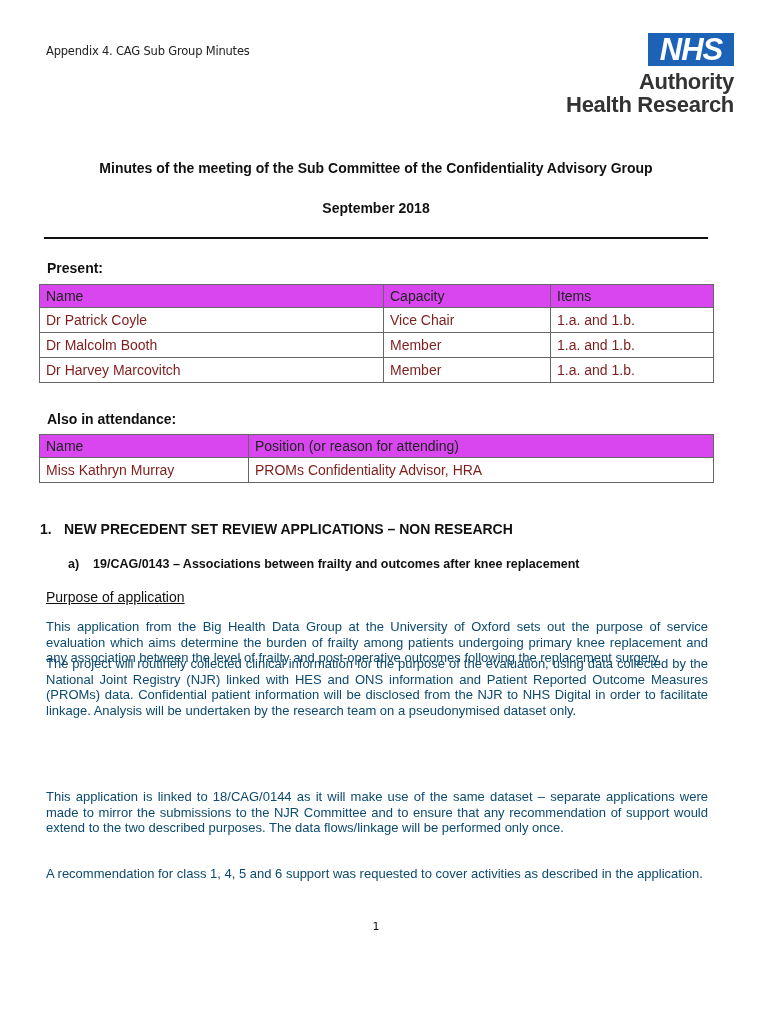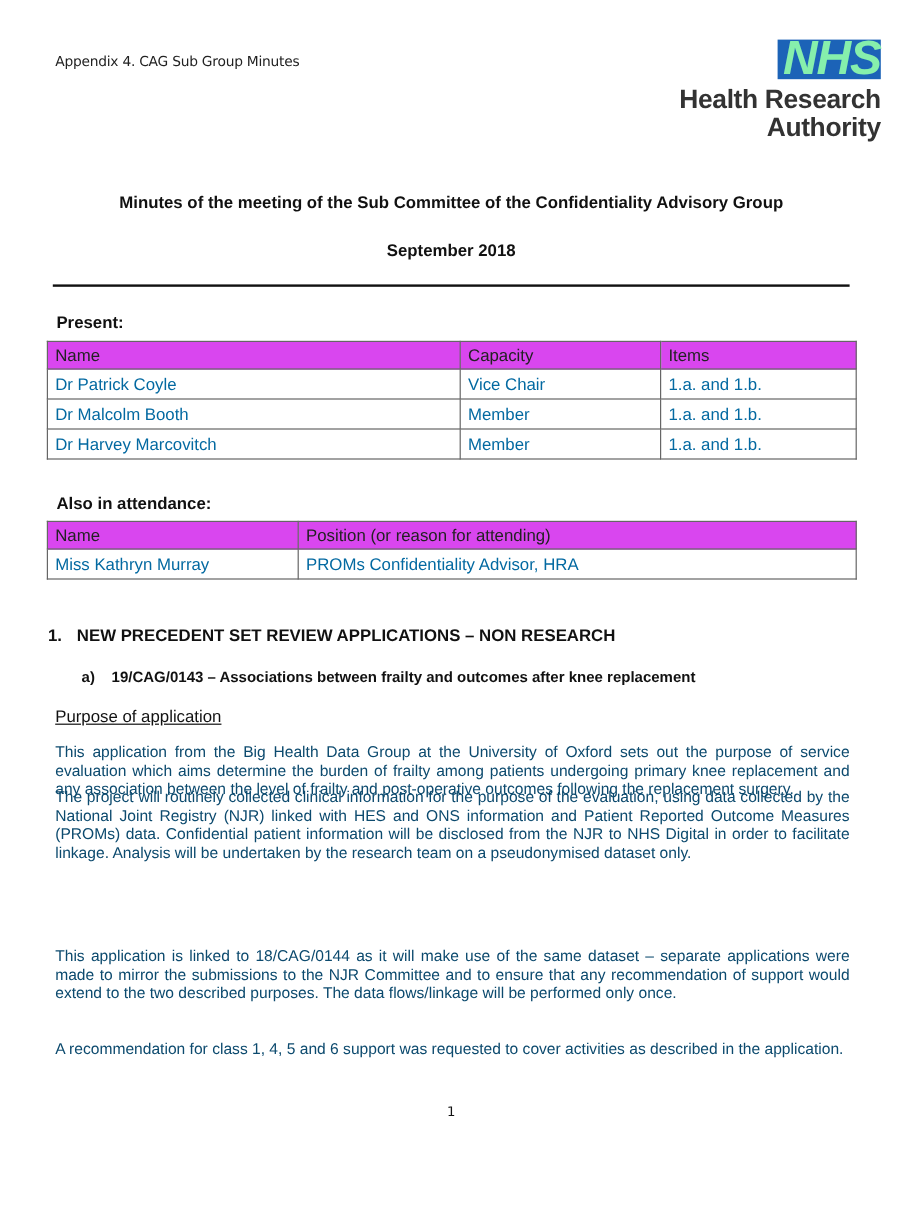--- a/index.html
+++ b/index.html
@@ -1,28 +1,28 @@
 <!DOCTYPE html>
 <html><head>
 <meta charset="utf-8">
 <style>
   html, body { margin: 0; padding: 0; background: #ffffff; }
   body { width: 770px; height: 1024px; position: relative; overflow: hidden; color: #111; }
   .page { position: absolute; left: 0; top: 0; width: 770px; height: 1024px; background: #fff; }
   .appendix { position: absolute; left: 46px; top: 44px; font-family: "DejaVu Sans", sans-serif; font-size: 11.5px; letter-spacing: -0.2px; color: #222; }
   .logo { position: absolute; right: 36px; top: 33px; width: 190px; text-align: right; }
-  .nhs-box { display: inline-block; background: #1c63b7; color: #86efac; font-family: "Liberation Sans", sans-serif; font-weight: bold; font-style: italic; font-size: 40px; line-height: 33px; width: 86px; letter-spacing: -1px; }
+  .nhs-box { display: inline-block; background: #1c63b7; color: #ffffff; font-family: "Liberation Sans", sans-serif; font-weight: bold; font-style: italic; font-size: 31px; line-height: 33px; width: 86px; text-align: center; letter-spacing: -1px; }
   .hra { font-family: "Liberation Sans", sans-serif; font-weight: bold; font-size: 22px; line-height: 23px; color: #333; margin-top: 4px; letter-spacing: -0.3px; }
   .title { position: absolute; left: 0; width: 752px; text-align: center; font-family: "Liberation Sans", sans-serif; font-weight: bold; font-size: 14px; color: #111; }
   .title.t1 { top: 160px; }
   .title.t2 { top: 200px; }
   .rule { position: absolute; left: 44px; top: 237px; width: 664px; height: 2px; background: #111; }
   .section-label { position: absolute; left: 47px; font-family: "Liberation Sans", sans-serif; font-weight: bold; font-size: 14px; }
   table { position: absolute; left: 39px; border-collapse: collapse; font-family: "Liberation Sans", sans-serif; font-size: 14px; }
-  td { border: 1px solid #666; padding: 0 6px; height: 24px; vertical-align: middle; color: #0369a1; }
+  td { border: 1px solid #666; padding: 0 6px; height: 24px; vertical-align: middle; color: #7f1d1d; }
   tr.head td { background: #d946ef; height: 22px; color: #222; }
   .present-table { top: 284px; width: 675px; }
   .present-table td:nth-child(1) { width: 331px; }
   .present-table td:nth-child(2) { width: 154px; }
   .attend-table { top: 434px; width: 675px; }
   .attend-table td:nth-child(1) { width: 196px; }
   .h1 { position: absolute; left: 40px; top: 521px; font-family: "Liberation Sans", sans-serif; font-weight: bold; font-size: 14px; }
   .h1 .num { display: inline-block; width: 24px; }
   .h2 { position: absolute; left: 68px; top: 557px; font-family: "Liberation Sans", sans-serif; font-weight: bold; font-size: 12.5px; }
   .h2 .num { display: inline-block; width: 25px; }
@@ -37,22 +37,22 @@
 </head>
 <body>
 
 <div class="page">
 
   <div class="appendix">Appendix 4. CAG Sub Group Minutes</div>
 
   <div class="logo">
     <div class="nhs-box">NHS</div>
     <div class="hra">
+      <div>Authority</div>
       <div>Health Research</div>
-      <div>Authority</div>
     </div>
   </div>
 
   <div class="title t1">Minutes of the meeting of the Sub Committee of the Confidentiality Advisory Group</div>
   <div class="title t2">September 2018</div>
   <div class="rule"></div>
 
   <div class="section-label" style="top:260px;">Present:</div>
   <table class="present-table">
     <tbody>

